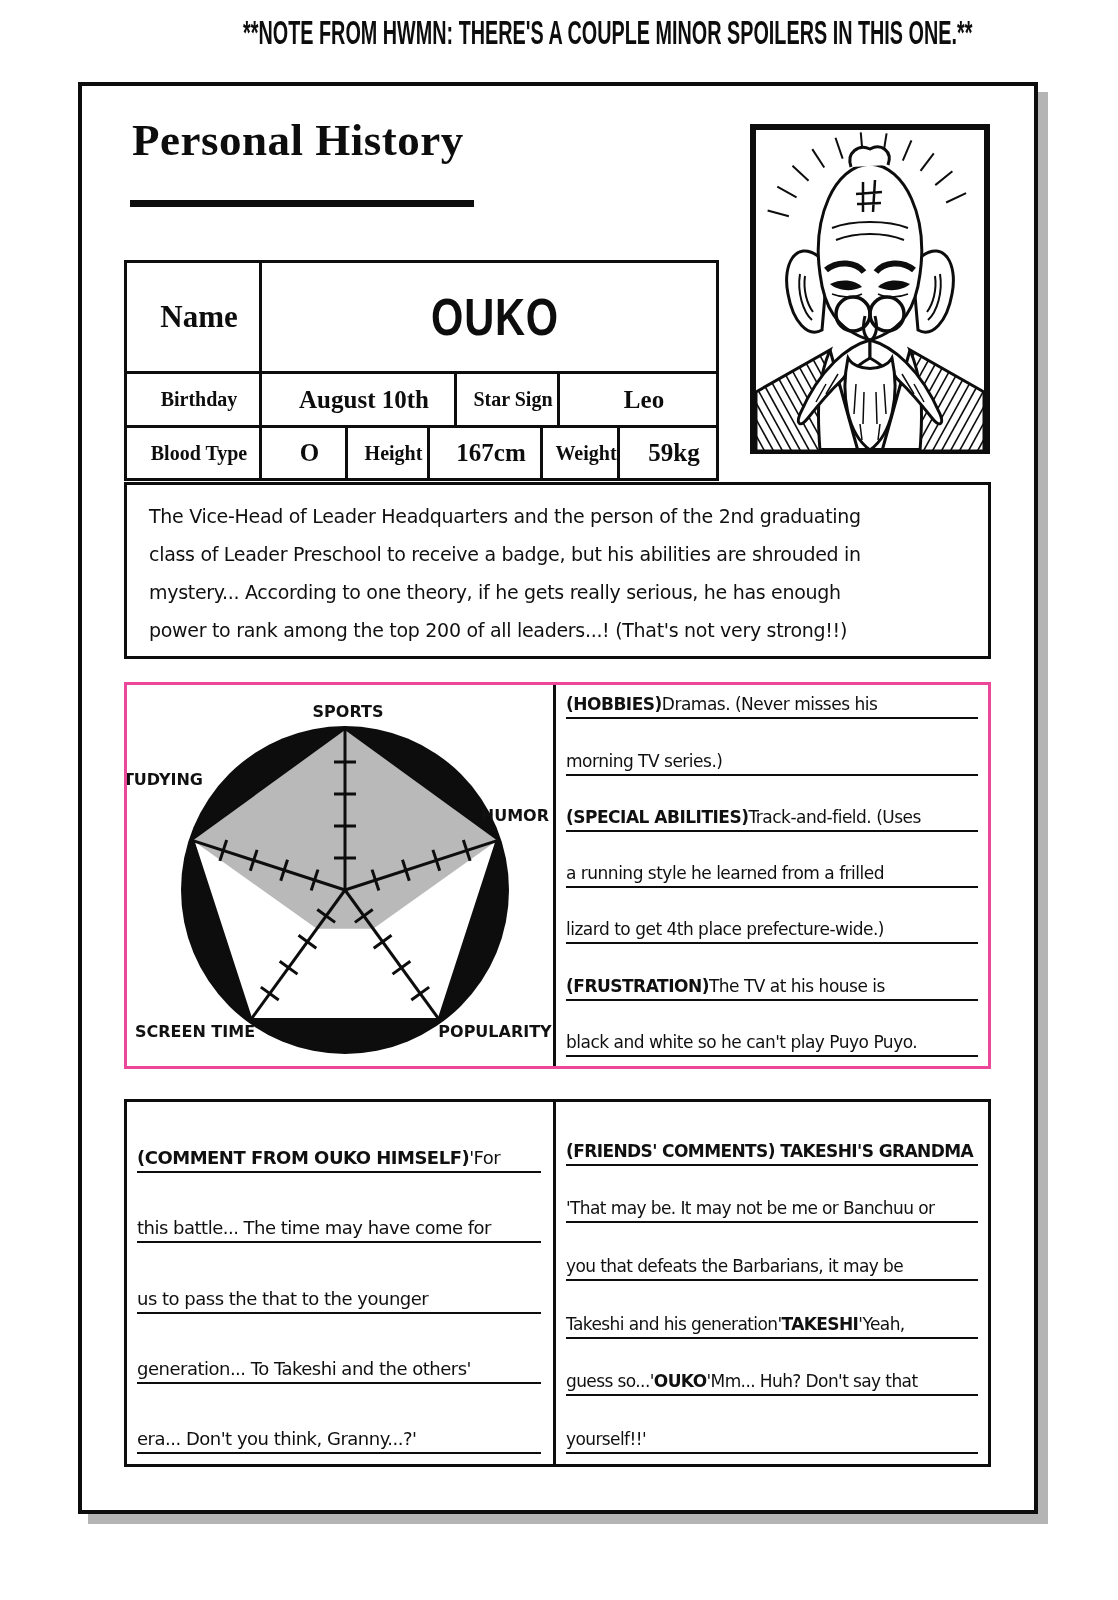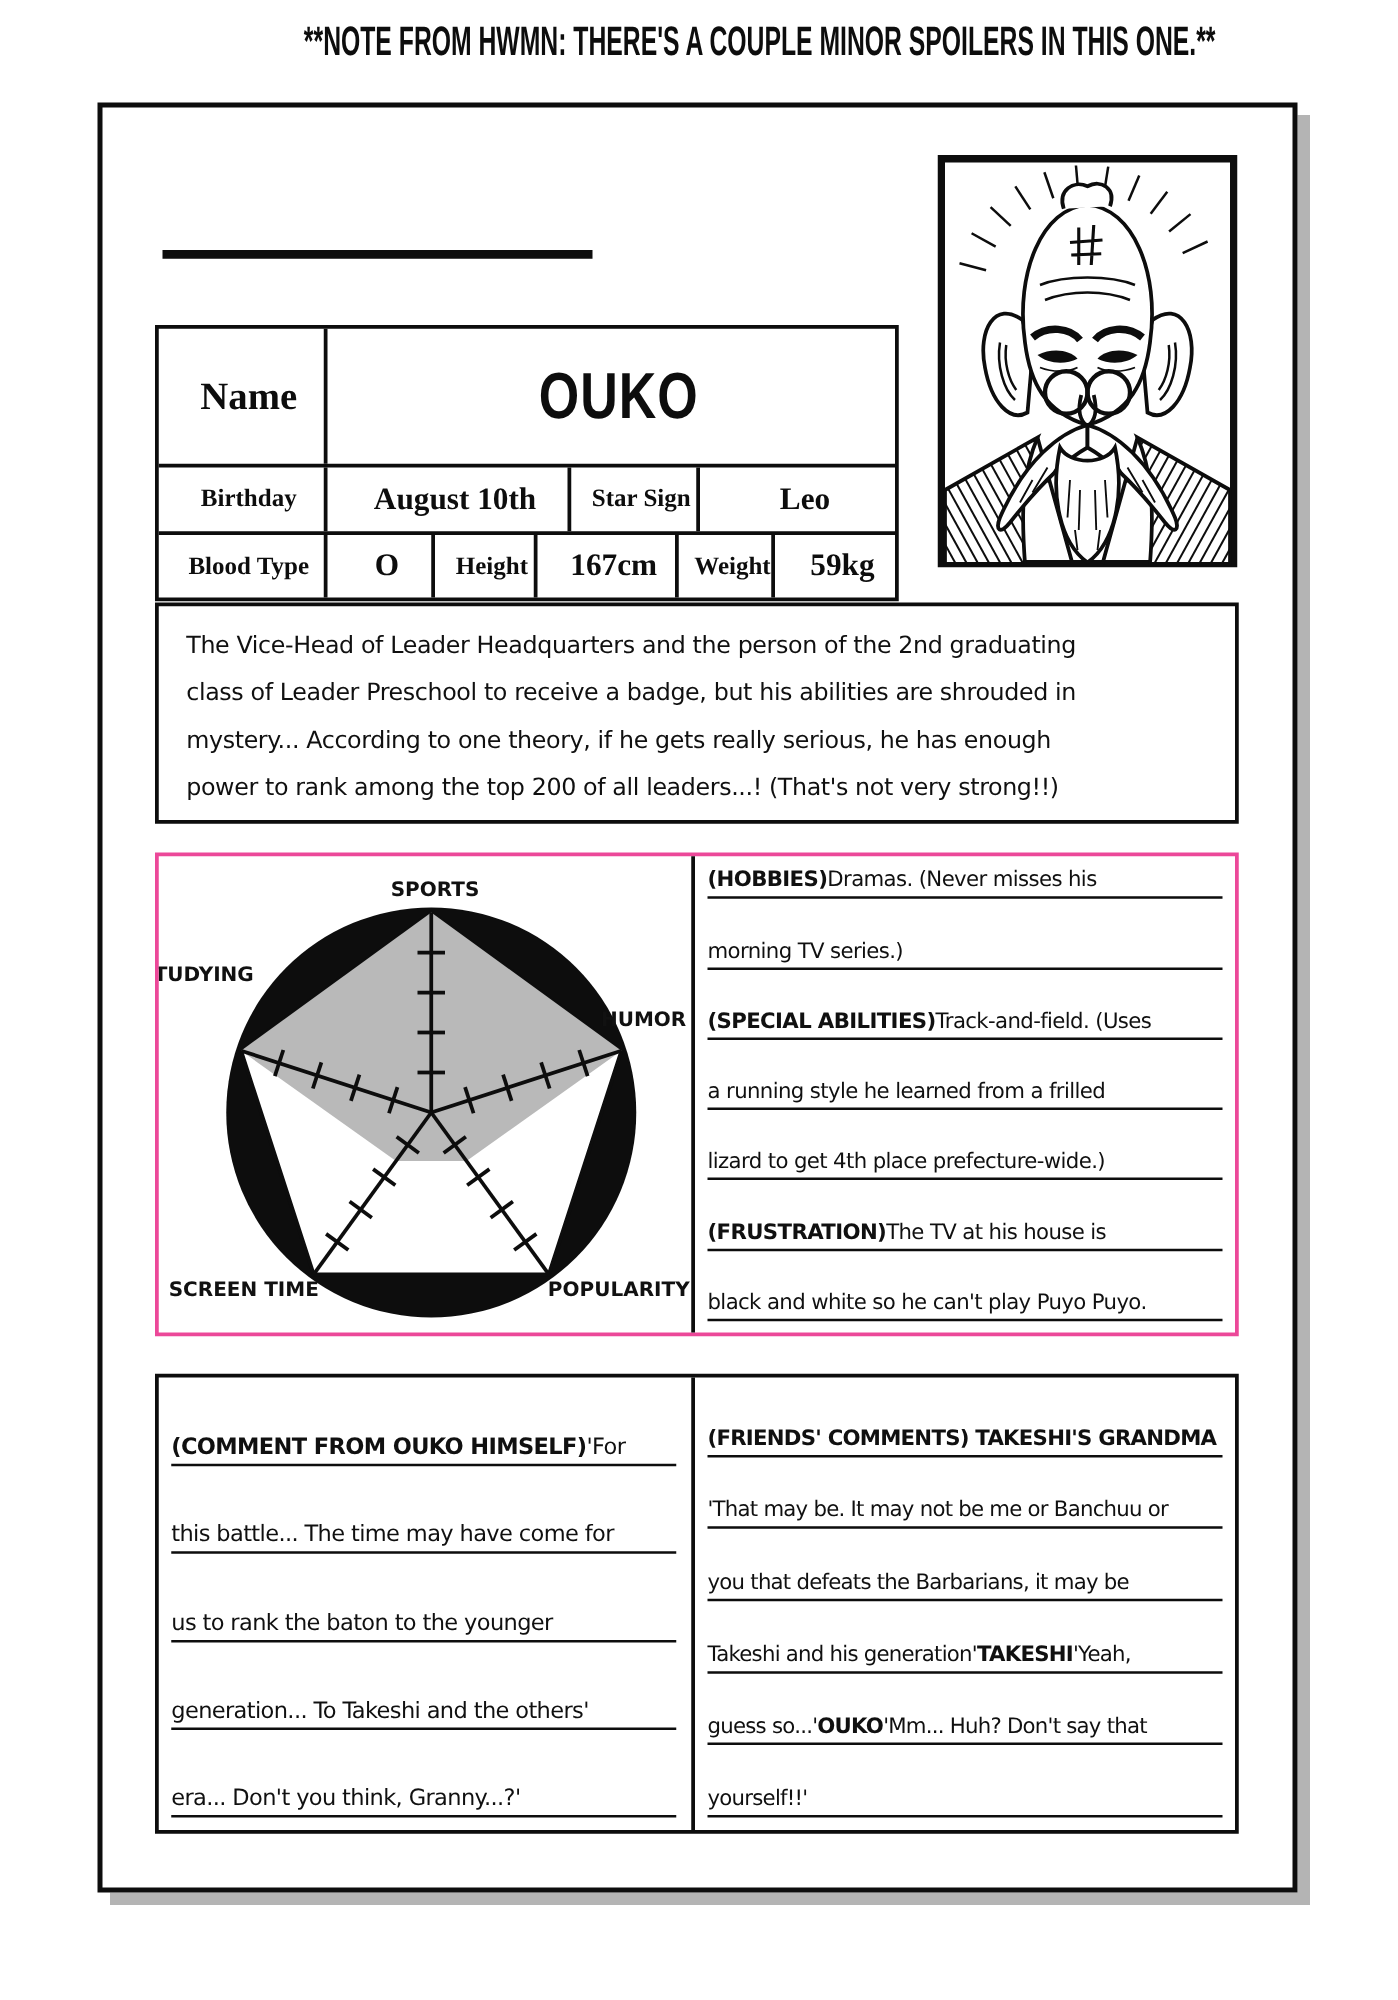--- a/index.html
+++ b/index.html
@@ -78,20 +78,21 @@
 </style>
 </head>
 <body>
 
 <div class="top-note">
   <span>**NOTE FROM HWMN: THERE'S A COUPLE MINOR SPOILERS IN THIS ONE.**</span>
 </div>
 
 <div class="sheet">
 
+  <h1 class="title">Personal History</h1>
   <div class="title-underline"></div>
 
   <div class="portrait">
     <svg id="portrait-svg" viewBox="0 0 240 330" width="240" height="330">
       <rect x="3" y="3" width="234" height="324" fill="#ffffff" stroke="#0d0d0d" stroke-width="6"></rect>
       <g id="rays" stroke="#0d0d0d" stroke-width="2">
           <line x1="38.86223059171827" y1="92.25920021138823" x2="17.611862413358764" y2="86.56518121913277"></line>
           <line x1="46.53194460029076" y1="73.27599189930768" x2="27.29031104322405" y2="62.61018025388826"></line>
           <line x1="58.56628906398968" y1="56.71213775475012" x2="42.476507628367926" y2="41.708173833375156"></line>
           <line x1="74.25032105873773" y1="43.551672292584385" x2="62.26826228840713" y2="25.100919797785068"></line>
@@ -266,21 +267,21 @@
       <div class="uline boldparen">lizard to get 4th place prefecture-wide.)</div>
       <div class="uline boldparen"><b>(FRUSTRATION)</b> The TV at his house is</div>
       <div class="uline boldparen">black and white so he can't play Puyo Puyo.</div>
     </div>
   </div>
 
   <div class="comments-box">
     <div class="comment-left">
       <div class="uline boldparen"><b>(COMMENT FROM OUKO HIMSELF)</b> 'For</div>
       <div class="uline boldparen">this battle... The time may have come for</div>
-      <div class="uline boldparen">us to rank the baton to the younger</div>
+      <div class="uline boldparen">us to pass the that to the younger</div>
       <div class="uline boldparen">generation... To Takeshi and the others'</div>
       <div class="uline boldparen">era... Don't you think, Granny...?'</div>
     </div>
     <div class="comment-right">
       <div class="uline allbold">(FRIENDS' COMMENTS) TAKESHI'S GRANDMA</div>
       <div class="uline boldparen">'That may be. It may not be me or Banchuu or</div>
       <div class="uline boldparen">you that defeats the Barbarians, it may be</div>
       <div class="uline boldparen">Takeshi and his generation' <b>TAKESHI</b> 'Yeah,</div>
       <div class="uline boldparen">guess so...' <b>OUKO</b> 'Mm... Huh? Don't say that</div>
       <div class="uline boldparen">yourself!!'</div>

